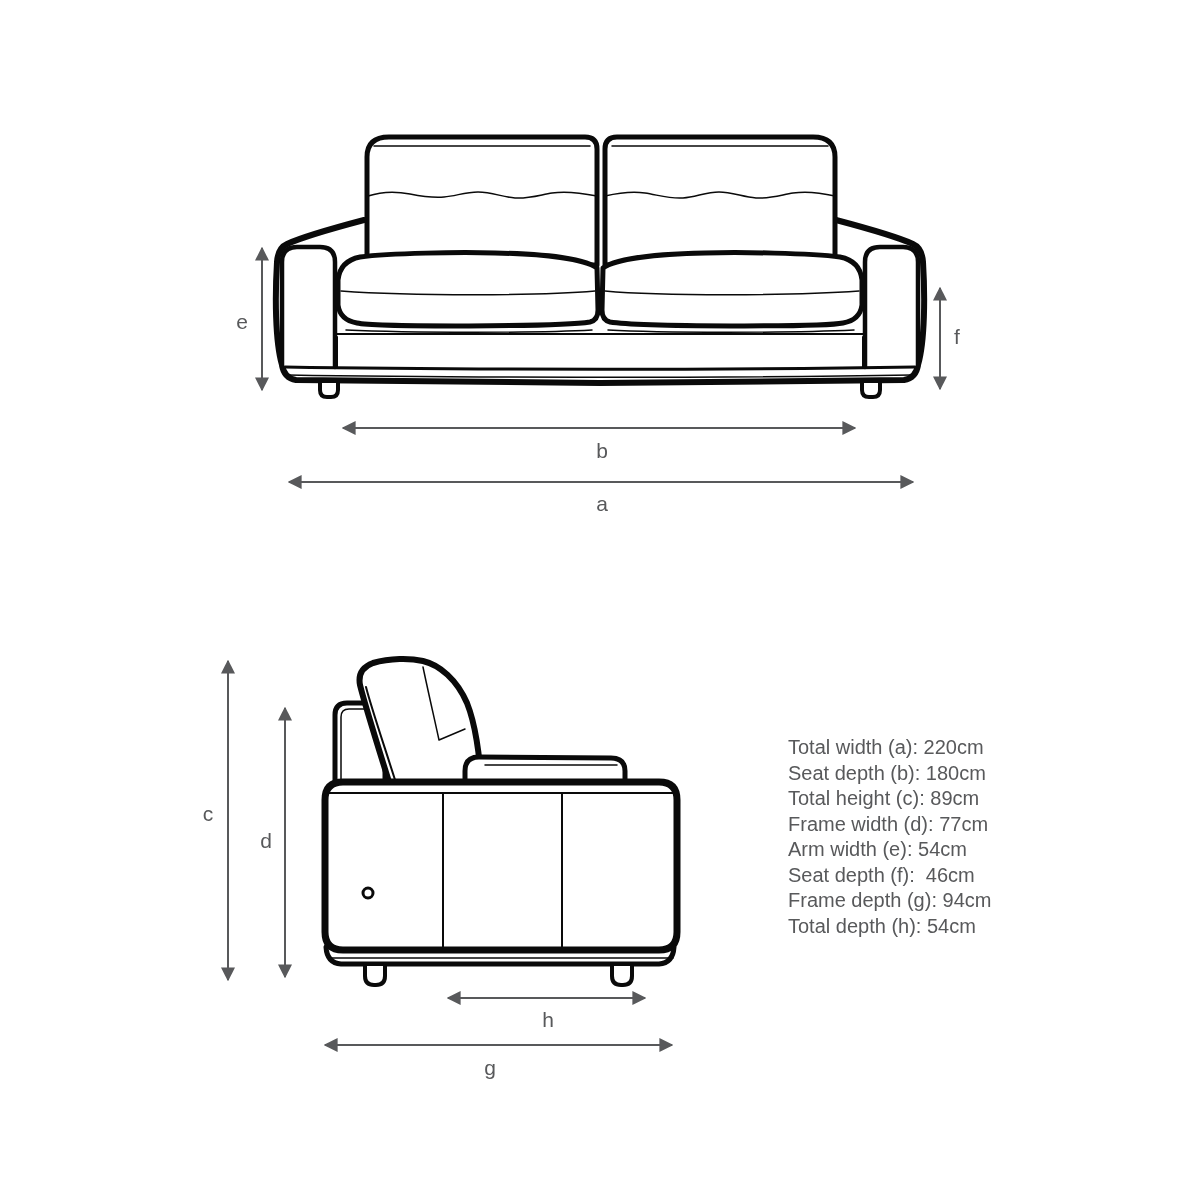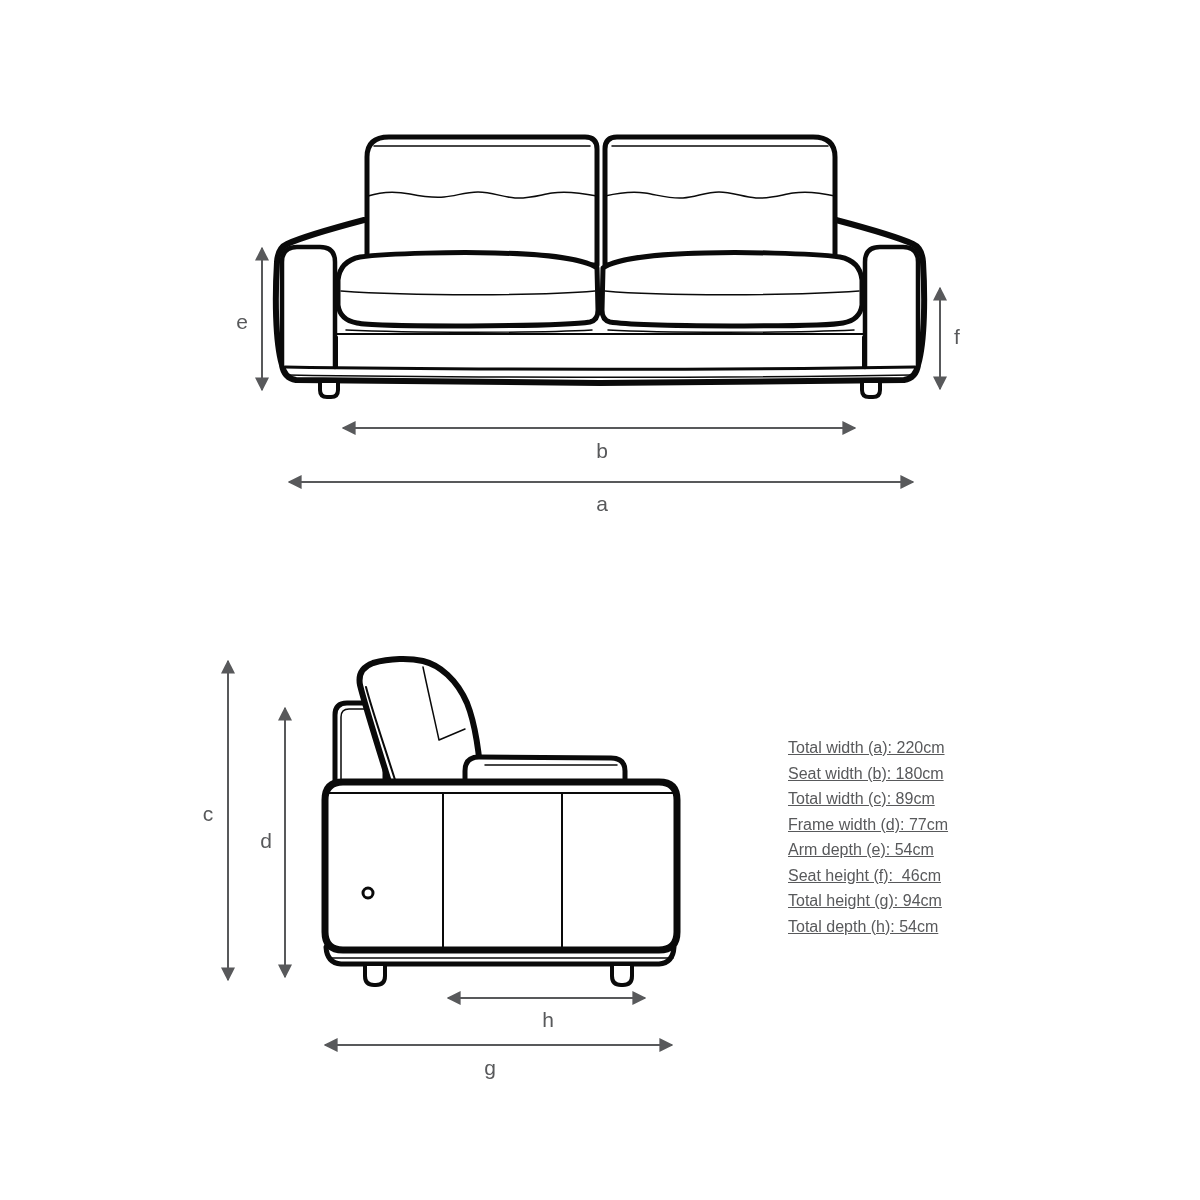--- a/index.html
+++ b/index.html
@@ -35,24 +35,23 @@
     text-align: center;
     font-size: 21px;
     color: var(--color-dimension, #58595b);
     line-height: 26px;
     user-select: none;
   }
   .specs {
     position: absolute;
     left: 788px;
     top: 735px;
-    font-size: 16px;
+    font-size: 20px;
     line-height: 25.5px;
     color: var(--color-dimension, #58595b);
-    text-decoration: underline;
   }
   .spec-line { white-space: pre; }
 </style>
 </head>
 <body>
 
 <div class="canvas">
 
   <svg class="drawing" style="left:260px; top:115px;" width="680" height="290" viewBox="0 0 680 290">
 
@@ -128,22 +127,22 @@
   <div class="dim-label" style="left:944px; top:324px;">f</div>
   <div class="dim-label" style="left:589px; top:438px;">b</div>
   <div class="dim-label" style="left:589px; top:491px;">a</div>
   <div class="dim-label" style="left:195px; top:801px;">c</div>
   <div class="dim-label" style="left:253px; top:828px;">d</div>
   <div class="dim-label" style="left:535px; top:1007px;">h</div>
   <div class="dim-label" style="left:477px; top:1055px;">g</div>
 
   <div class="specs">
     <div class="spec-line">Total width (a): 220cm</div>
-    <div class="spec-line">Seat width (b): 180cm</div>
-    <div class="spec-line">Total width (c): 89cm</div>
+    <div class="spec-line">Seat depth (b): 180cm</div>
+    <div class="spec-line">Total height (c): 89cm</div>
     <div class="spec-line">Frame width (d): 77cm</div>
-    <div class="spec-line">Arm depth (e): 54cm</div>
-    <div class="spec-line">Seat height (f):  46cm</div>
-    <div class="spec-line">Total height (g): 94cm</div>
+    <div class="spec-line">Arm width (e): 54cm</div>
+    <div class="spec-line">Seat depth (f):  46cm</div>
+    <div class="spec-line">Frame depth (g): 94cm</div>
     <div class="spec-line">Total depth (h): 54cm</div>
   </div>
 
 </div>
 
 </body></html>

